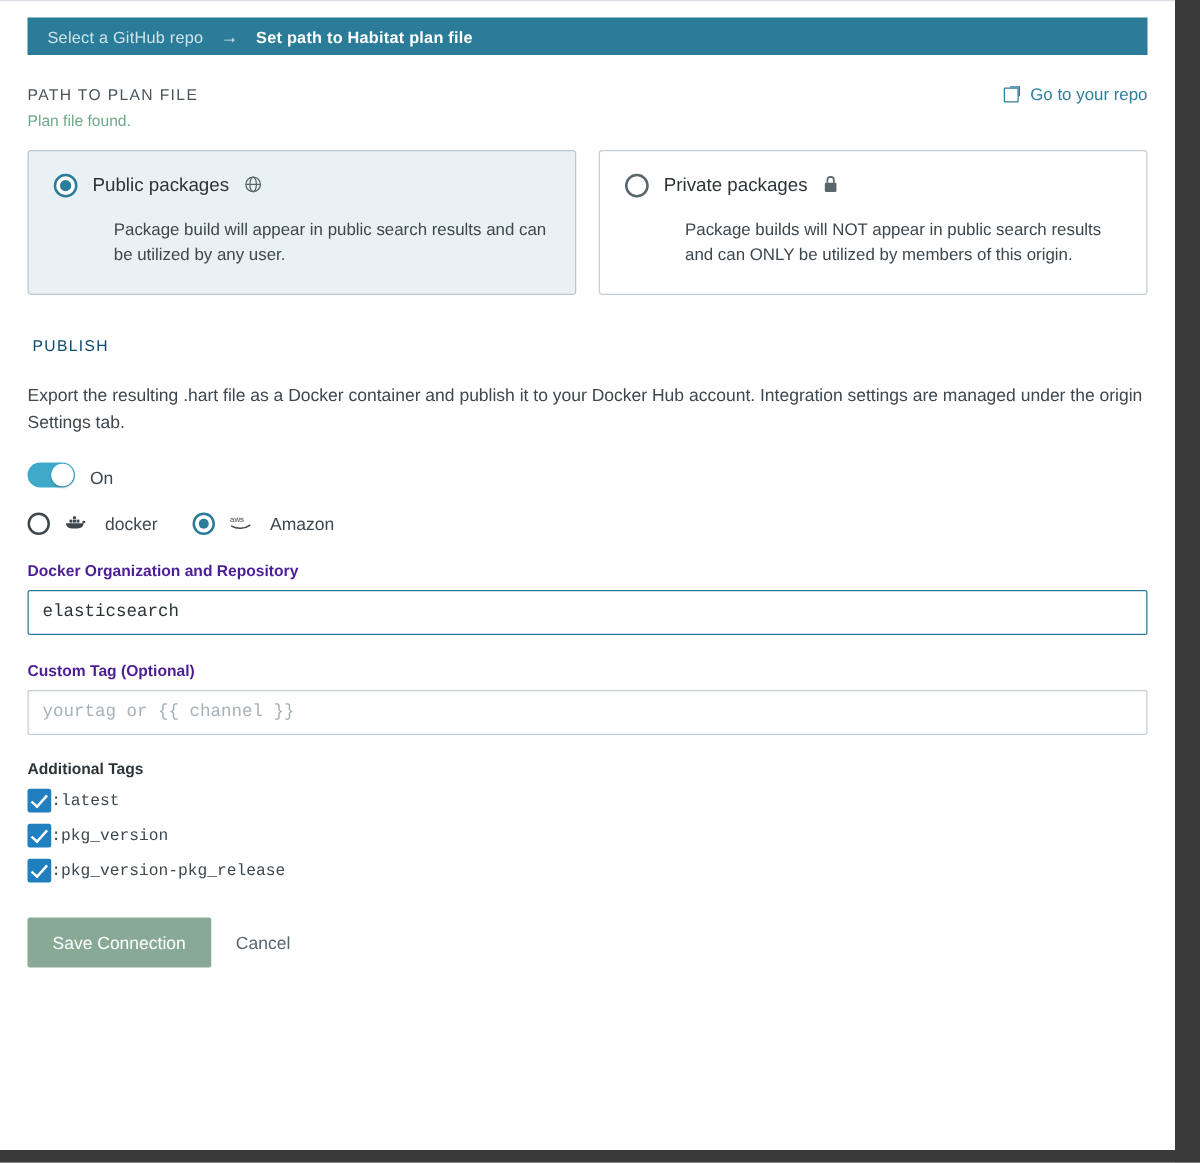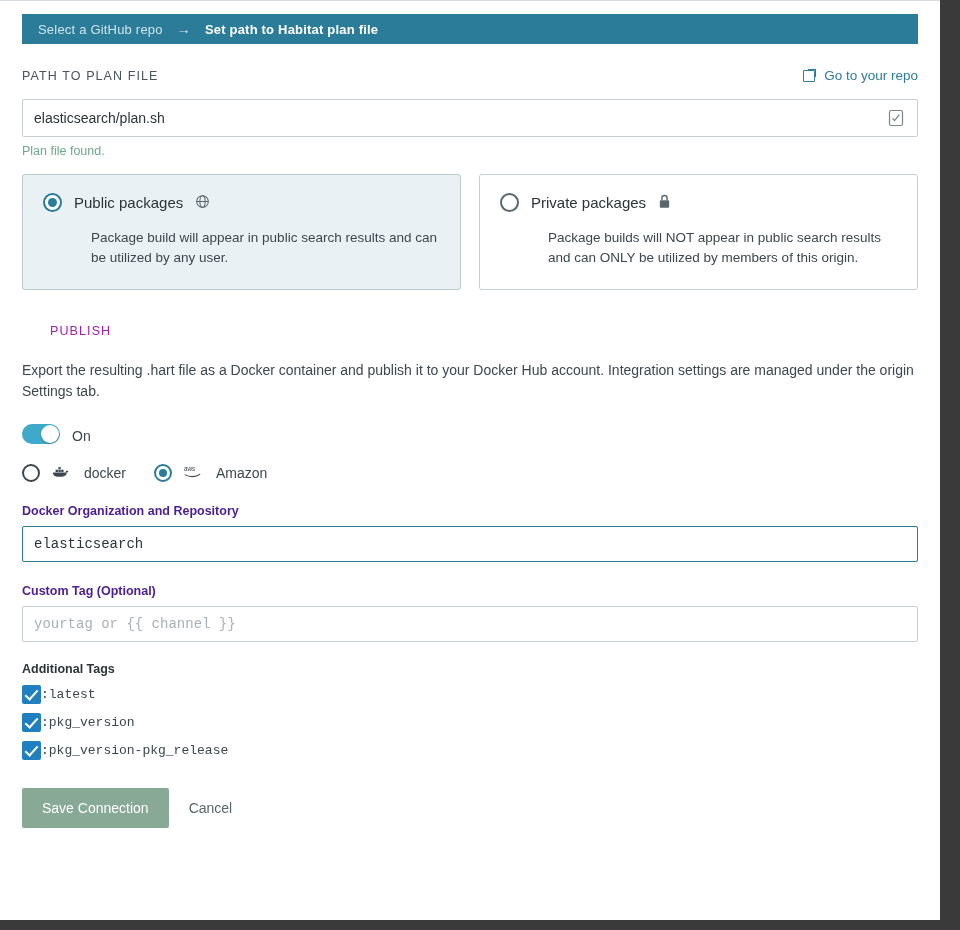--- a/index.html
+++ b/index.html
@@ -197,24 +197,24 @@
     margin-top: 16px;
     margin-left: 48px;
     font-size: 13.5px;
     line-height: 1.5;
     color: #3d474d;
   }
 
   
   .publish-title {
     margin-top: 34px;
-    margin-left: 28px;
+    margin-left: 4px;
     font-size: 12.5px;
     letter-spacing: 1.1px;
-    color: #a21caf;
+    color: #0c4a6e;
     text-transform: uppercase;
   }
   .publish-desc {
     margin-top: 22px;
     font-size: 14px;
     color: #3d474d;
     line-height: 1.5;
   }
 
   .toggle-row {
@@ -381,29 +381,20 @@
     
     <div class="section-head">
       <div class="section-title">PATH TO PLAN FILE</div>
       <div class="repo-link">
         <span class="ext-icon"></span>
         <span>Go to your repo</span>
       </div>
     </div>
 
 
-    <div class="plan-input-wrap">
-      <input class="plan-input" type="text" value="elasticsearch/plan.sh" style="">
-      <span class="plan-check">
-        <svg width="18" height="18" viewBox="0 0 18 18" aria-hidden="true">
-          <rect x="2.5" y="1.5" width="13" height="15" rx="1.5" fill="none" stroke="#7a858c" stroke-width="1.2"></rect>
-          <path d="M5.5 9.2 L7.6 11.6 L12.3 5.6" fill="none" stroke="#7a858c" stroke-width="1.3"></path>
-        </svg>
-      </span>
-    </div>
     <div class="plan-found">Plan file found.</div>
 
     
     <div class="cards">
 
       <div class="card selected">
         <div class="card-head">
           <div class="radio on"></div>
           <div class="card-title">Public packages</div>
           <div class="card-icon">

